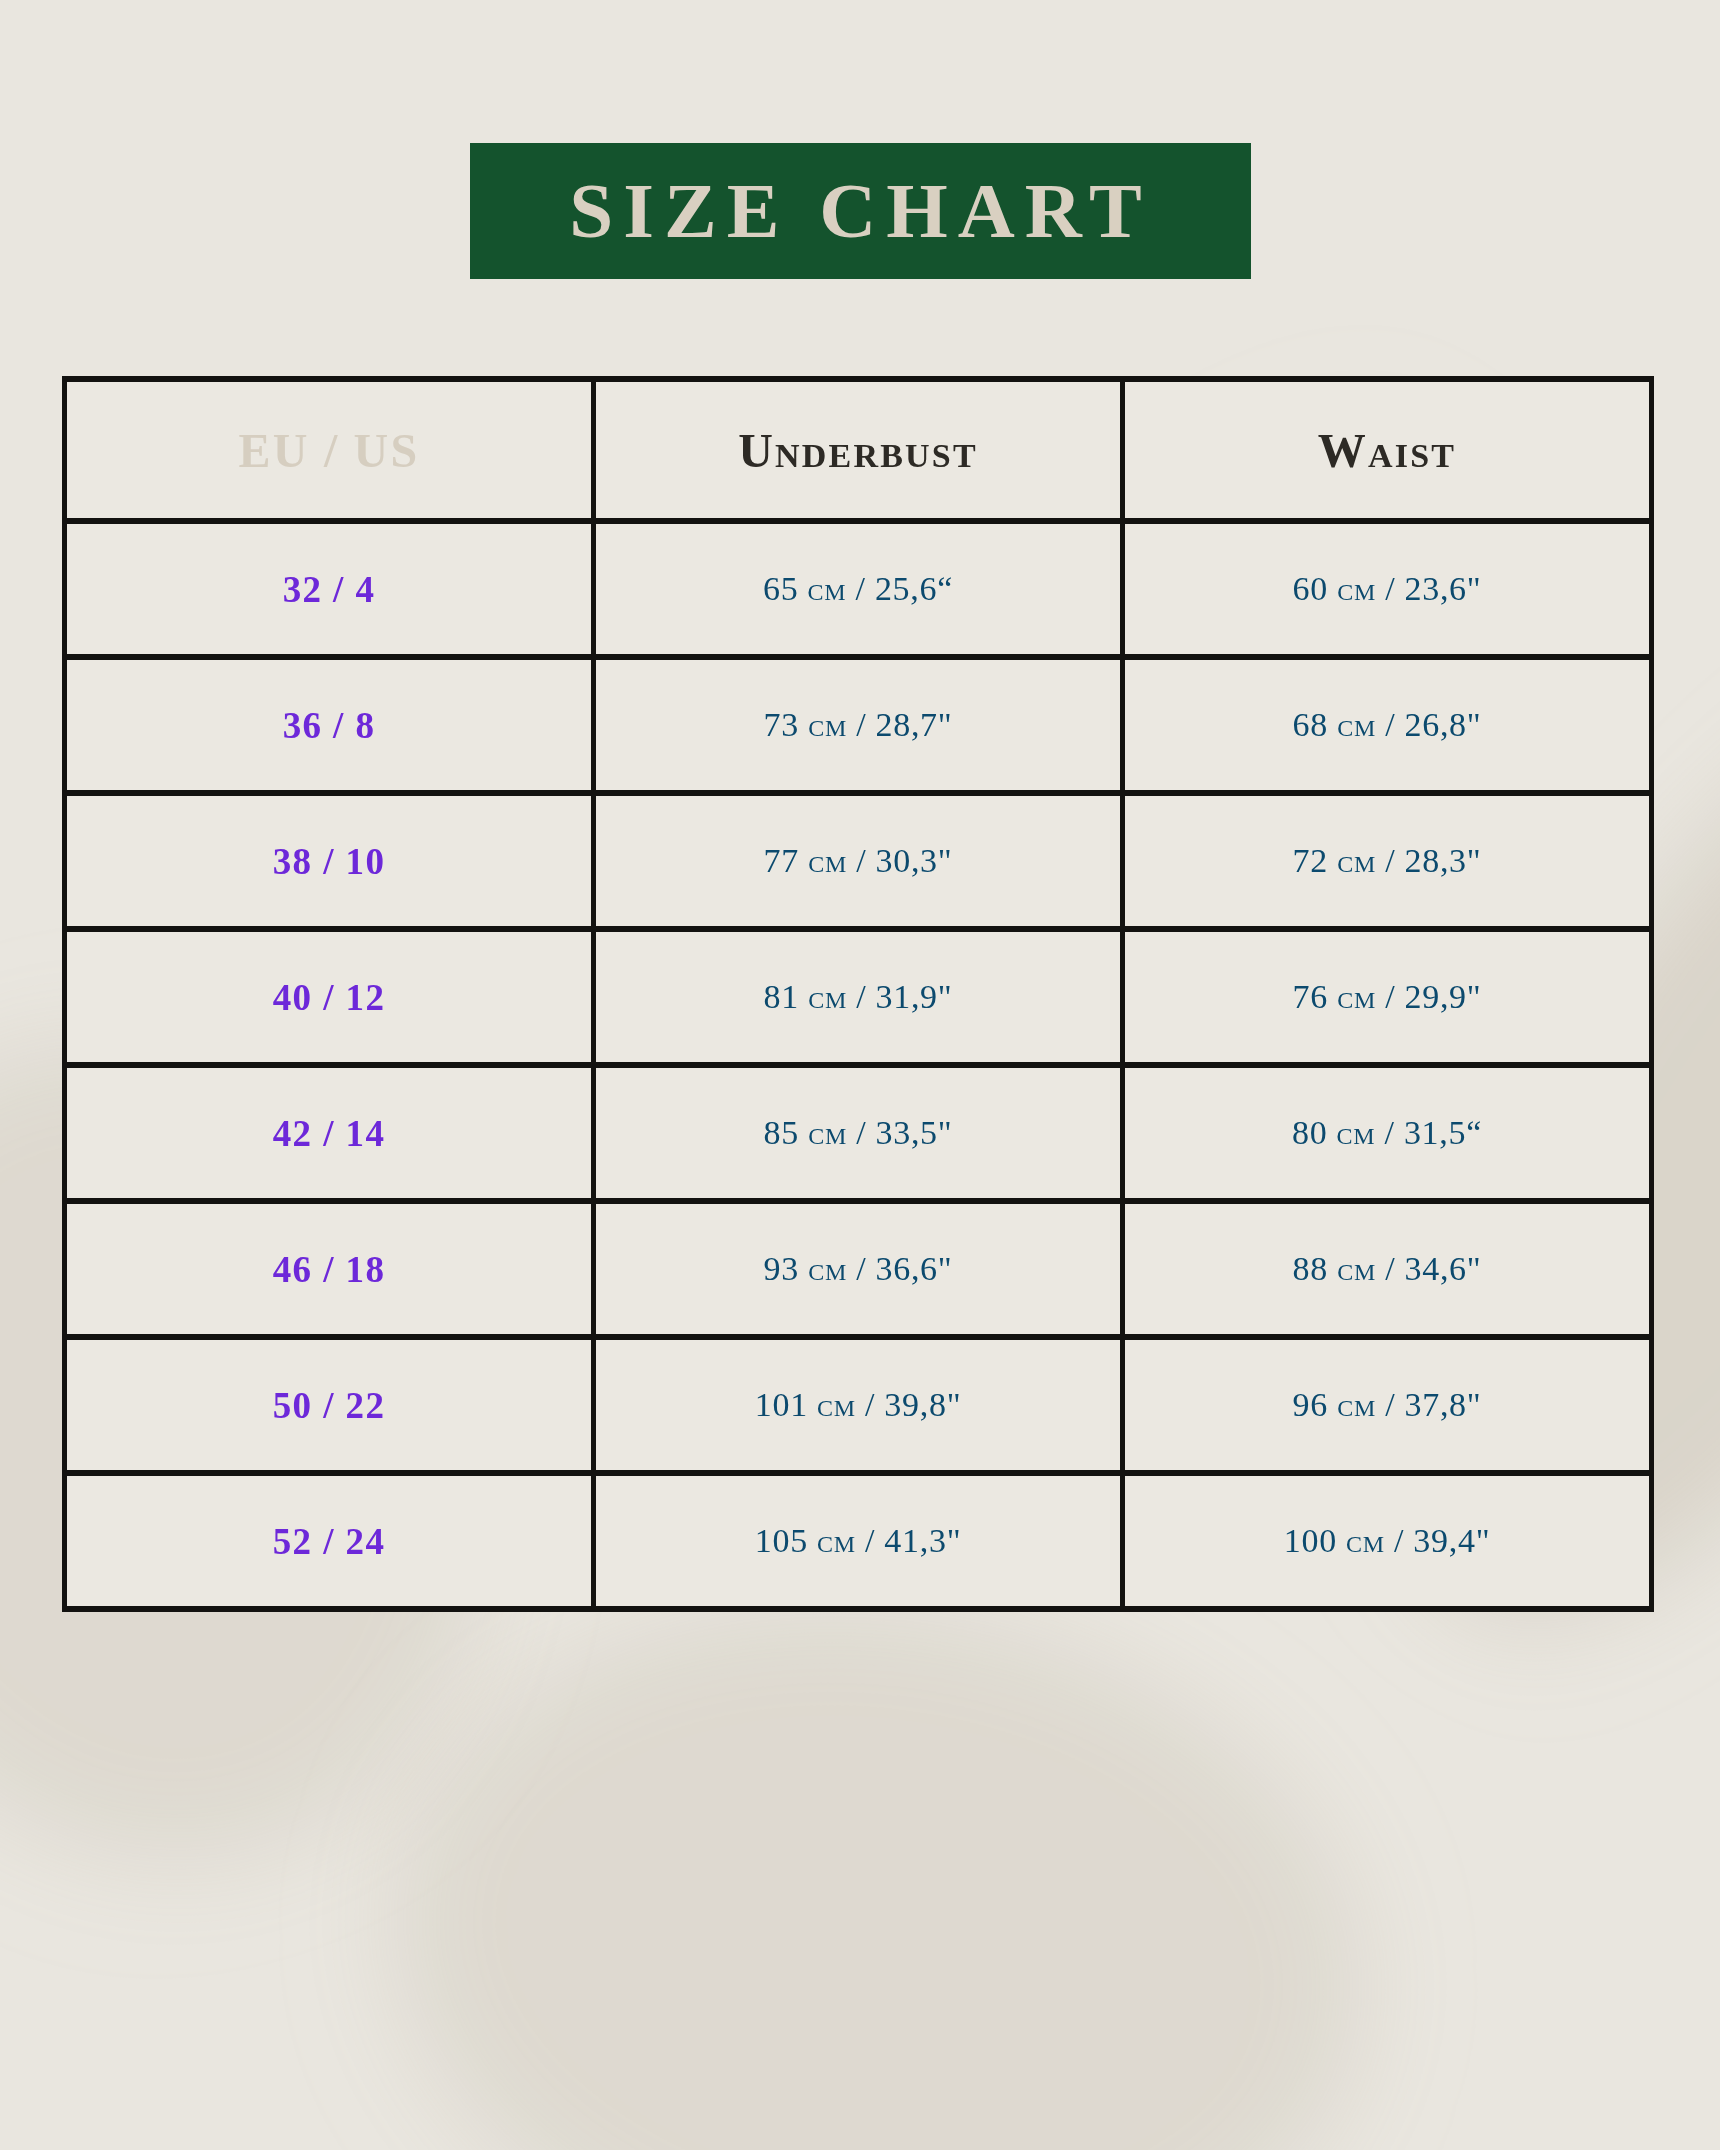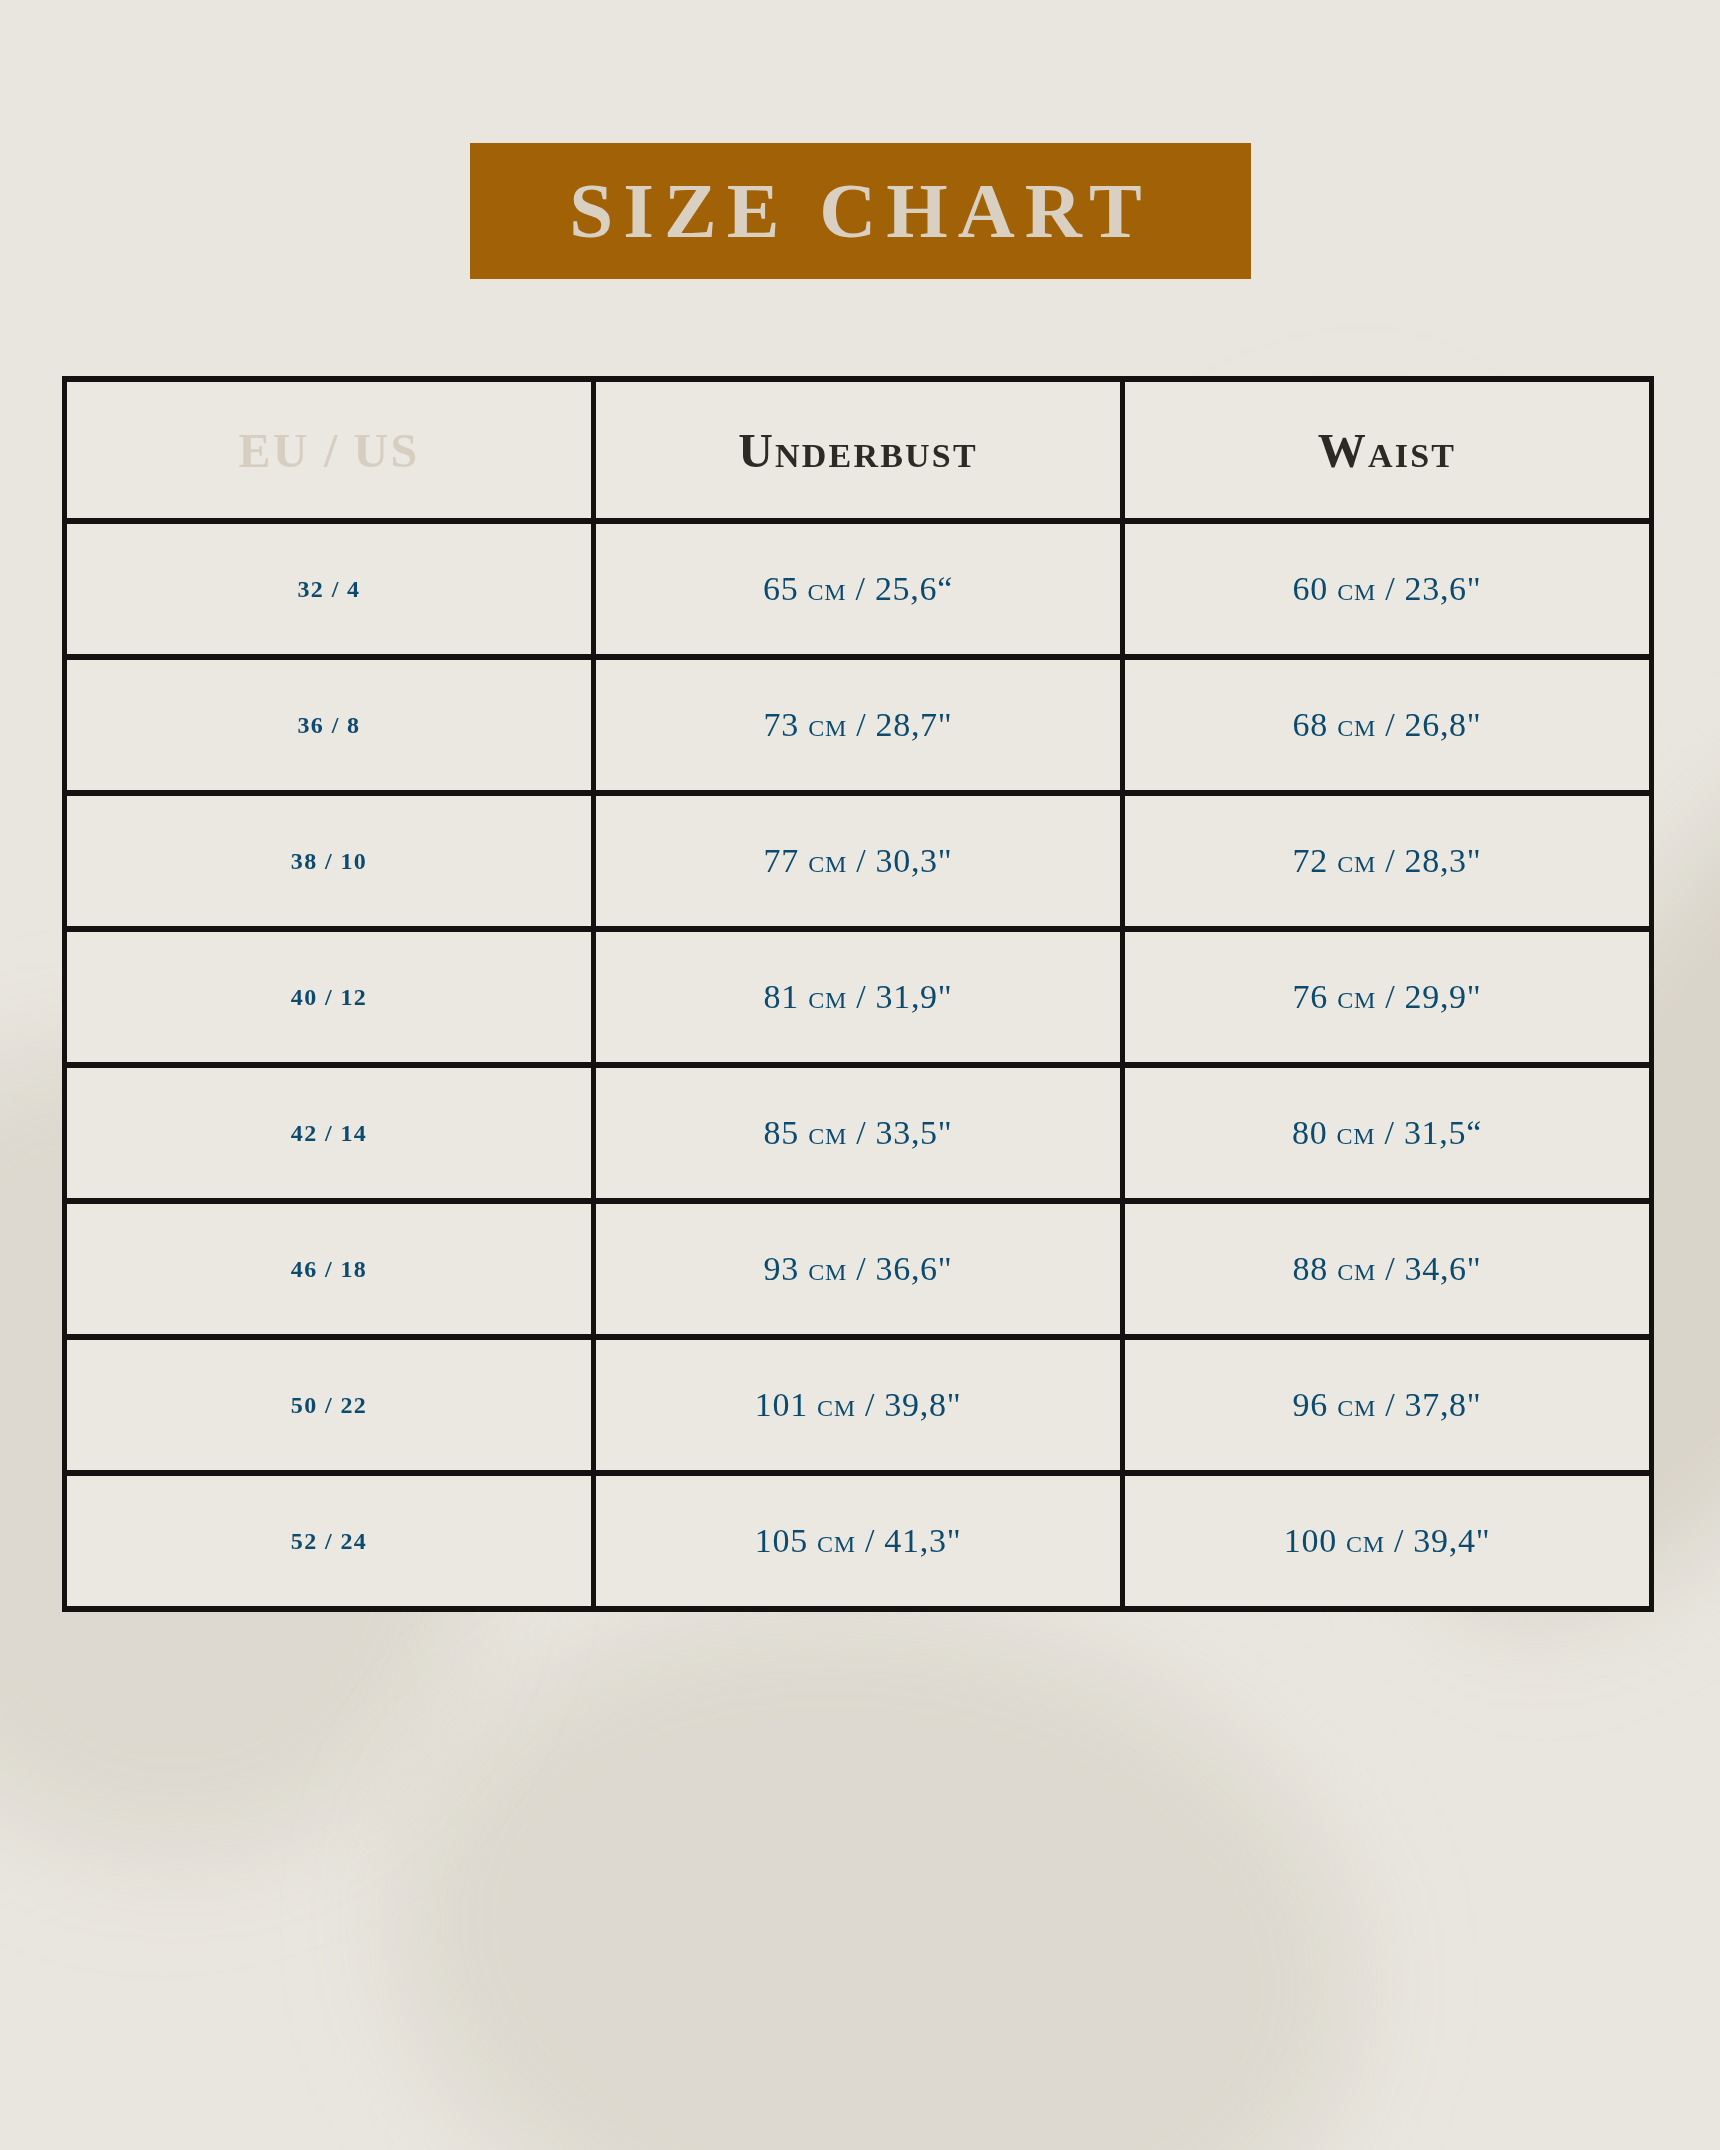--- a/index.html
+++ b/index.html
@@ -26,21 +26,21 @@
   .shadow.s2 { left: -201px; top: 1039px; width: 681px;  height: 824px; transform: rotate(-18deg); opacity: 0.16; }
   .shadow.s3 { left: 394px;  top: 1613px; width: 968px; height: 681px;  transform: rotate(8deg);   opacity: 0.16; }
   .shadow.s4 { left: 1039px; top: 394px;  width: 373px;  height: 681px;  transform: rotate(42deg);  opacity: 0.12; }
 
   .banner {
     position: absolute;
     left: 470px;
     top: 143px;
     width: 781px;
     height: 136px;
-    background: #a16207;
+    background: #14532d;
     display: flex;
     align-items: center;
     justify-content: center;
   }
   .banner h1 {
     margin: 0;
     font-size: 79px;
     font-weight: 700;
     letter-spacing: 10px;
     color: #d9d0c1;
@@ -78,24 +78,24 @@
   .size-chart th.muted { color: #d6cec0; }
 
   .size-chart td {
     font-variant: small-caps;
     font-size: 34px;
     font-weight: 400;
     letter-spacing: 0.7px;
     color: #0c4a6e;
   }
   .size-chart td.size-cell {
-    font-size: 24px;
+    font-size: 37px;
     font-weight: 700;
     letter-spacing: 1.4px;
-    color: #0c4a6e;
+    color: #6d28d9;
   }
 </style>
 </head>
 <body>
 
 <div class="page">
 
   <div class="shadow s1"></div>
   <div class="shadow s2"></div>
   <div class="shadow s3"></div>

